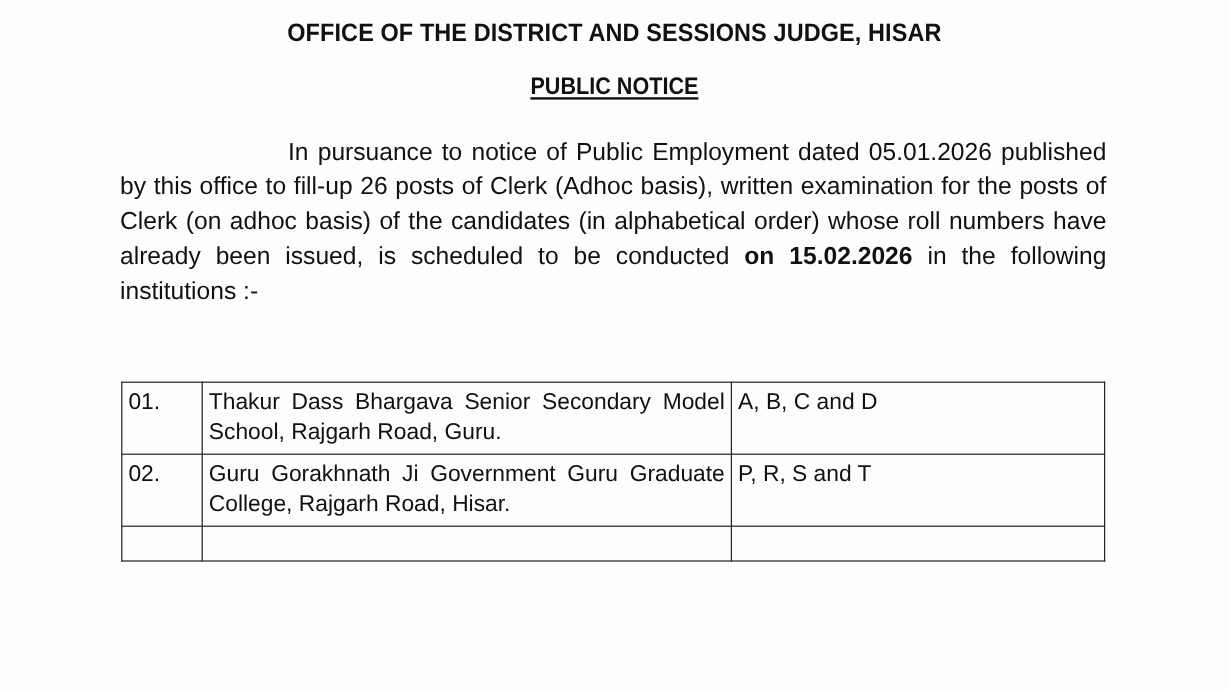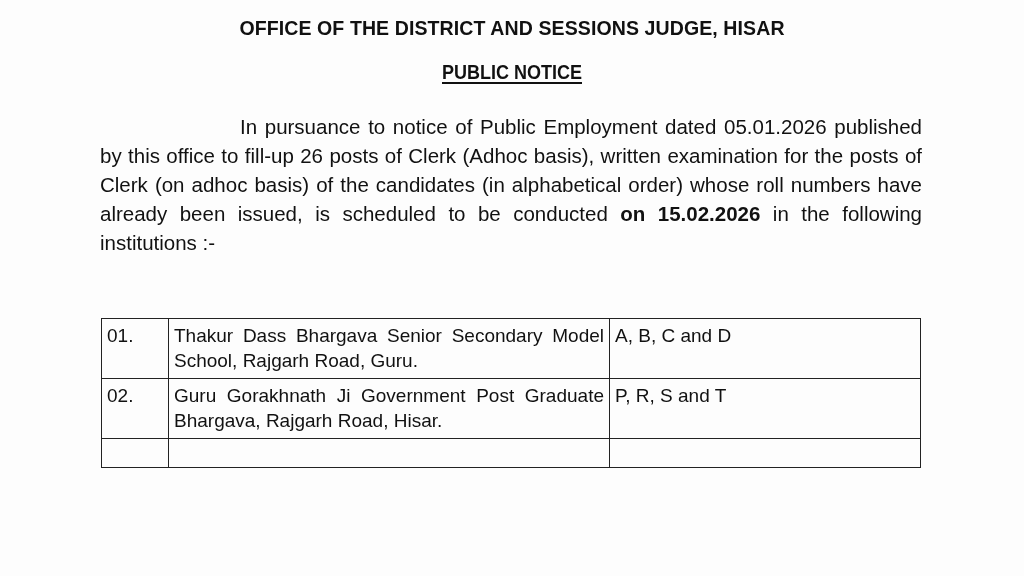--- a/index.html
+++ b/index.html
@@ -56,21 +56,21 @@
 
 <table class="inst">
   <tbody>
   <tr class="r1">
     <td class="c1">01.</td>
     <td class="c2">Thakur Dass Bhargava Senior Secondary Model School, Rajgarh Road, Guru.</td>
     <td class="c3">A, B, C and D</td>
   </tr>
   <tr class="r4">
     <td class="c1">02.</td>
-    <td class="c2">Guru Gorakhnath Ji Government Post Graduate Bhargava, Rajgarh Road, Hisar.</td>
+    <td class="c2">Guru Gorakhnath Ji Government Guru Graduate College, Rajgarh Road, Hisar.</td>
     <td class="c3">P, R, S and T</td>
   </tr>
   <tr class="r5">
     <td class="c1"></td>
     <td class="c2"></td>
     <td class="c3"></td>
   </tr>
 </tbody>
   </table>
 

